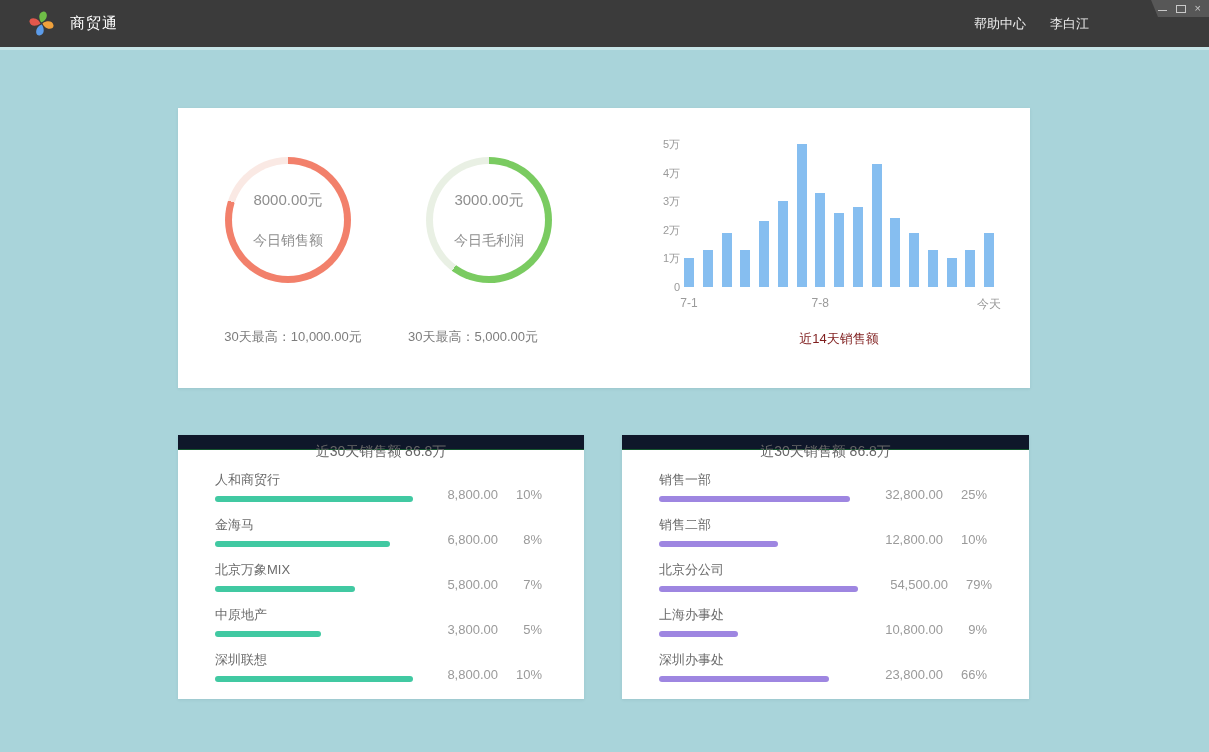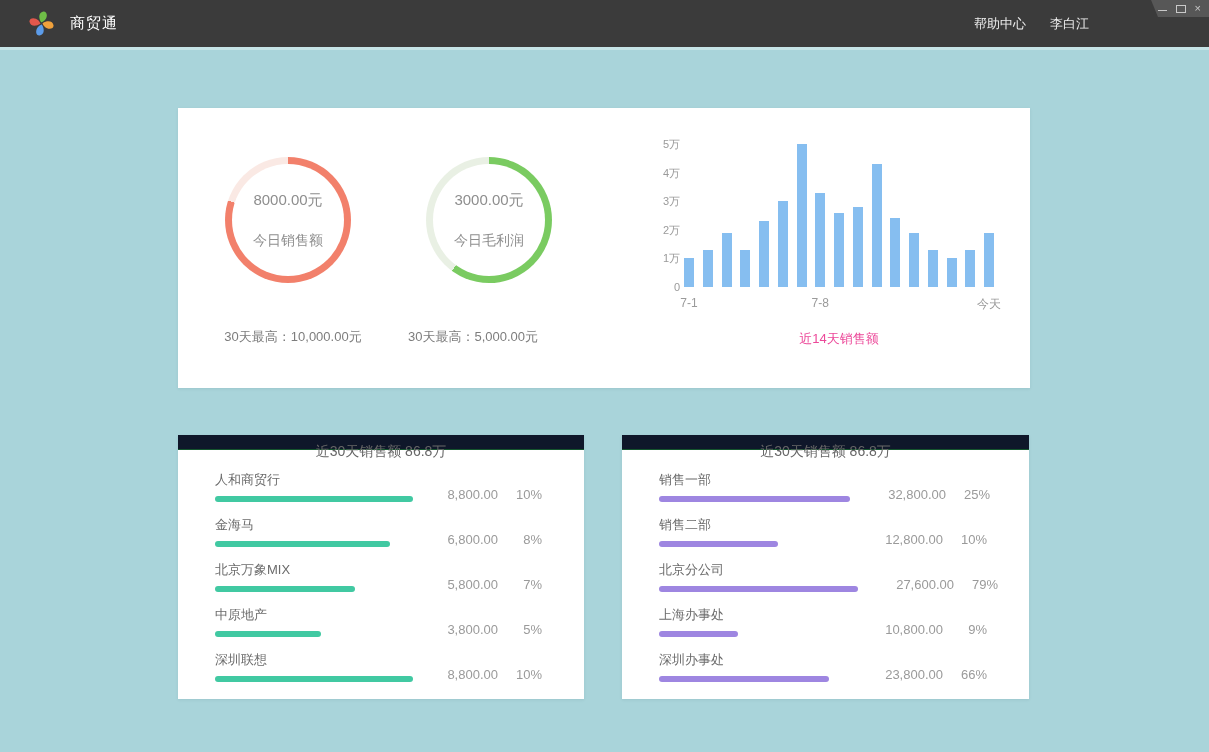--- a/index.html
+++ b/index.html
@@ -77,34 +77,33 @@
     position:absolute; left:46px; top:8px; width:310px; height:143px;
     display:flex; align-items:flex-end; justify-content:space-between;
   }
   .bar { width:10px; }
   .xlabel {
     position:absolute; top:160px; transform:translateX(-50%);
     font-size:12px; color:#9A9A9A; white-space:nowrap;
   }
   .chart-title {
     position:absolute; left:46px; top:194px; width:310px;
-    text-align:center; font-size:13px; color:#ec4899;
+    text-align:center; font-size:13px; color:#7f1d1d;
   }
 
   
   .card-header {
     height:15px; line-height:33px; text-align:center;
     background:#0f172a; border-bottom:1px solid #14532d;
     font-size:14px; color:#666666;
   }
   .card-body { padding:21px 42px 0 37px; }
   .rank-row {
     display:flex; justify-content:space-between; align-items:flex-end;
     margin-bottom:14px;
-    gap:6px;
   }
   .row-left { width:205px; }
   .row-label { font-size:13px; color:#6B6B6B; margin-bottom:7px; }
   .row-bar { height:6px; border-radius:3px; }
   .row-right { display:flex; align-items:center; padding-bottom:0; }
   .row-amount { font-size:13px; color:#9A9A9A; width:78px; text-align:right; }
   .row-pct { font-size:13px; color:#9A9A9A; width:44px; text-align:right; }
   .right-card .row-amount { width:90px; }
 </style>
 </head>
@@ -264,21 +263,21 @@
           <div class="row-amount">12,800.00</div>
           <div class="row-pct">10%</div>
         </div>
       </div>
       <div class="rank-row">
         <div class="row-left">
           <div class="row-label">北京分公司</div>
           <div class="row-bar" style="width: 199px; background: rgb(158, 134, 225);"></div>
         </div>
         <div class="row-right">
-          <div class="row-amount">27,600.00</div>
+          <div class="row-amount">54,500.00</div>
           <div class="row-pct">79%</div>
         </div>
       </div>
       <div class="rank-row">
         <div class="row-left">
           <div class="row-label">上海办事处</div>
           <div class="row-bar" style="width: 79px; background: rgb(158, 134, 225);"></div>
         </div>
         <div class="row-right">
           <div class="row-amount">10,800.00</div>

